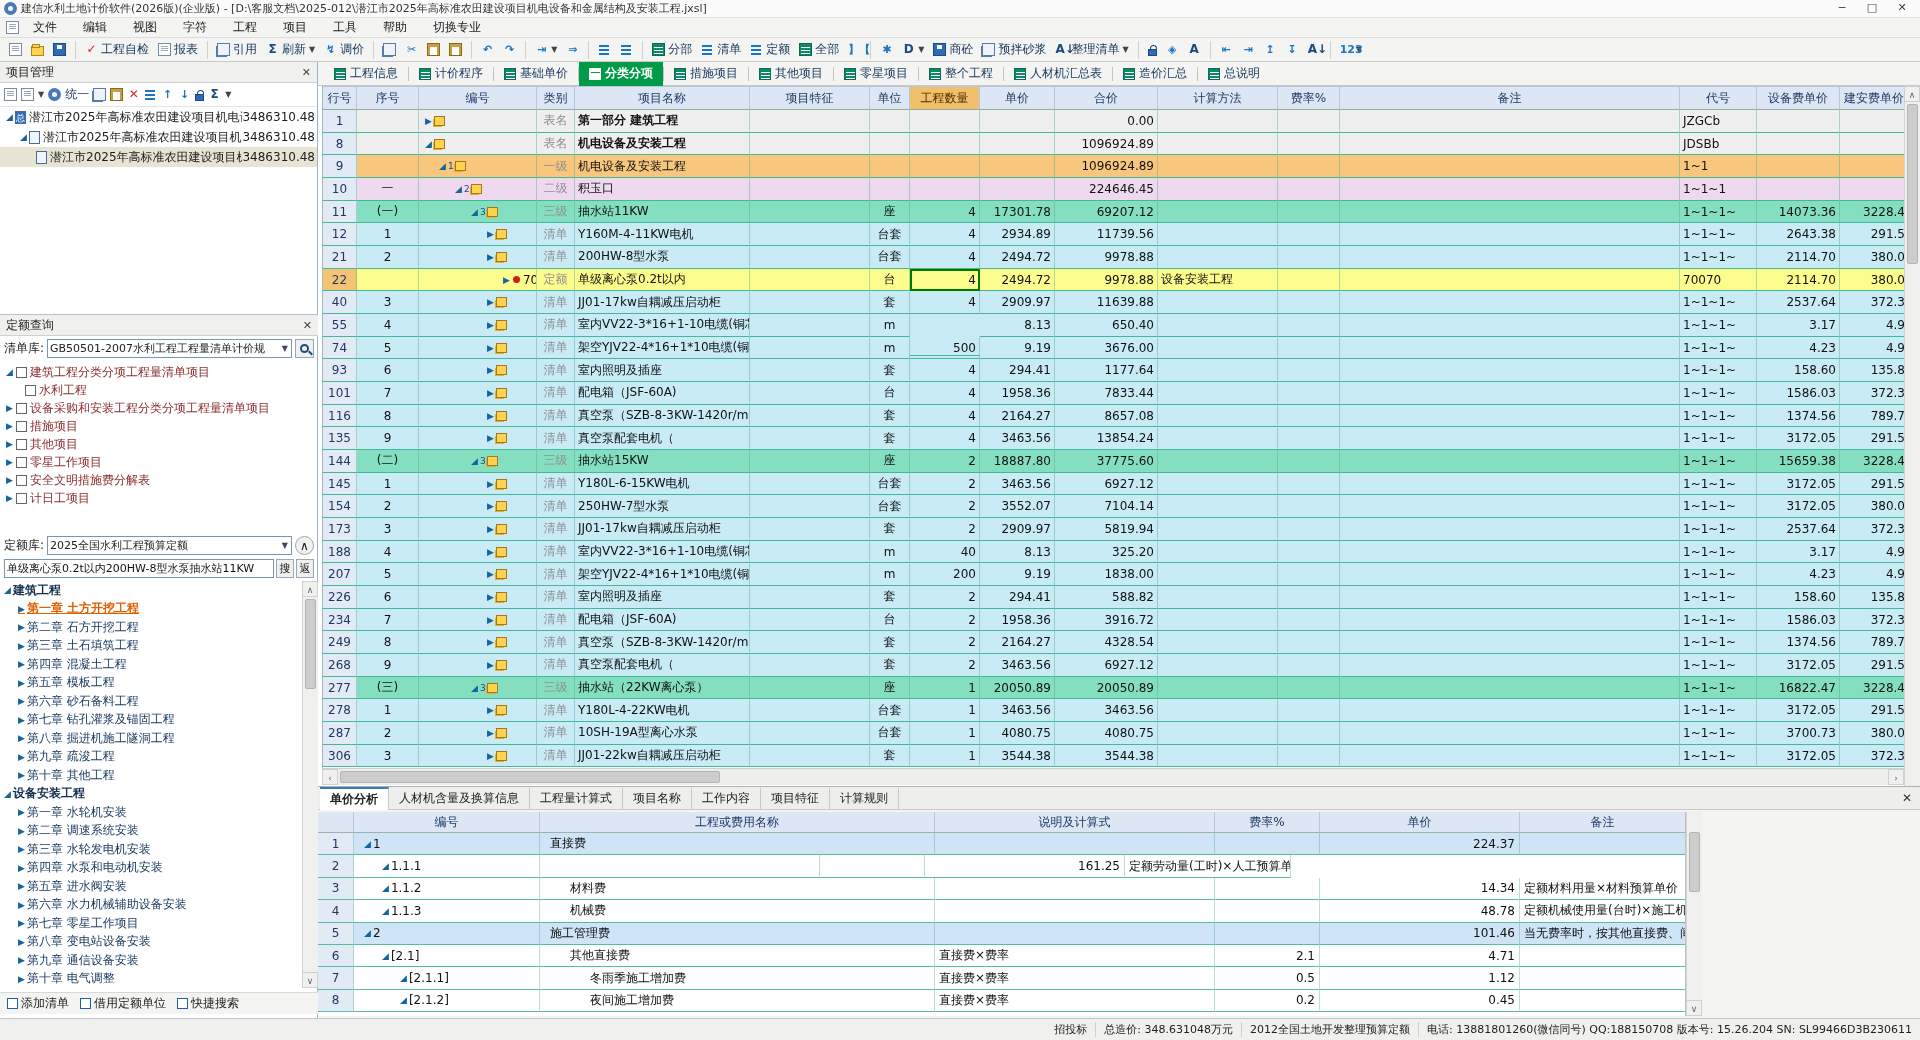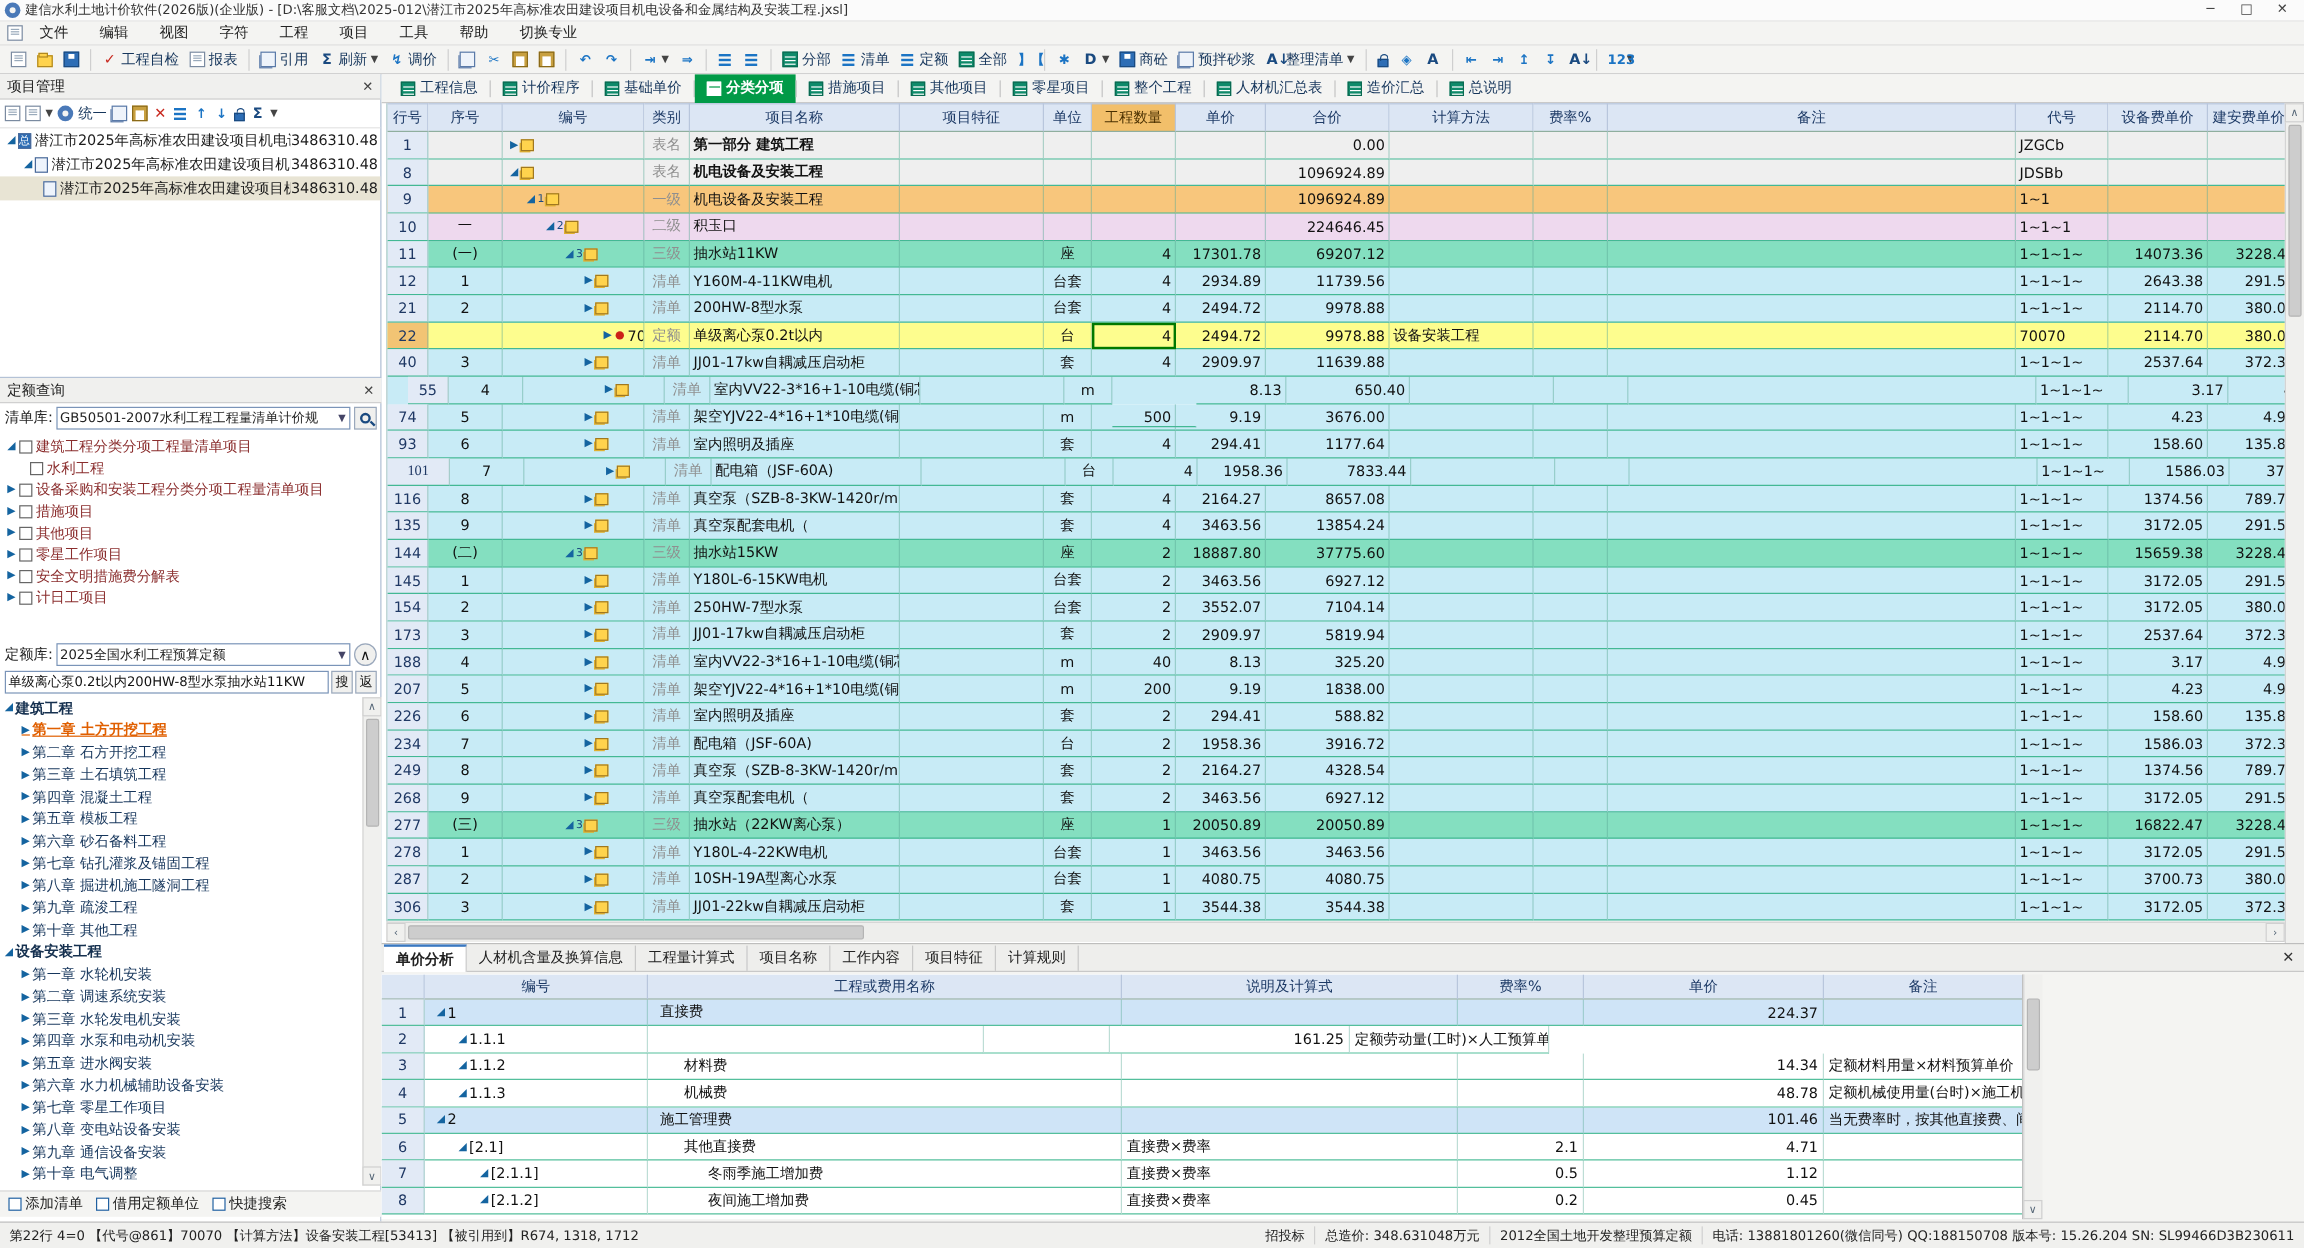--- a/index.html
+++ b/index.html
@@ -794,21 +794,21 @@
           <div class="gc num" style="width: 75px;">2909.97</div>
           <div class="gc num" style="width: 103px;">11639.88</div>
           <div class="gc " style="width: 120px;"></div>
           <div class="gc num" style="width: 62px;"></div>
           <div class="gc " style="width: 340px;"></div>
           <div class="gc " style="width: 77px;">1~1~1~</div>
           <div class="gc num" style="width: 83px;">2537.64</div>
           <div class="gc num" style="width: 69px;">372.3</div>
         </div>
         <div class="grow r-qd">
-          <div class="gc rn" style="width: 34px; margin-left: 17px;">55</div>
+          <div class="gc rn" style="width: 34px;">55</div>
           <div class="gc ctr" style="width: 62px;">4</div>
           <div class="gc code" style="width: 118px; padding-left: 68px;">
             <span class="exp">▶</span>
             <span class="ic-pages" style="display: inline-block;"></span>
           </div>
           <div class="gc ctr cat" style="width: 38px;">清单</div>
           <div class="gc name" style="width: 175px;">室内VV22-3*16+1-10电缆(铜芯线)</div>
           <div class="gc " style="width: 120px;"></div>
           <div class="gc ctr" style="width: 40px;">m</div>
           <div class="gc num qty" style="width: 70px; margin-top: 41px;">80</div>
@@ -857,21 +857,21 @@
           <div class="gc num" style="width: 75px;">294.41</div>
           <div class="gc num" style="width: 103px;">1177.64</div>
           <div class="gc " style="width: 120px;"></div>
           <div class="gc num" style="width: 62px;"></div>
           <div class="gc " style="width: 340px;"></div>
           <div class="gc " style="width: 77px;">1~1~1~</div>
           <div class="gc num" style="width: 83px;">158.60</div>
           <div class="gc num" style="width: 69px;">135.8</div>
         </div>
         <div class="grow r-qd">
-          <div class="gc rn" style="width: 52px; font-family: Liberation Serif, serif;">101</div>
+          <div class="gc rn" style="width: 34px;">101</div>
           <div class="gc ctr" style="width: 62px;">7</div>
           <div class="gc code" style="width: 118px; padding-left: 68px;">
             <span class="exp">▶</span>
             <span class="ic-pages" style="display: inline-block;"></span>
           </div>
           <div class="gc ctr cat" style="width: 38px;">清单</div>
           <div class="gc name" style="width: 175px;">配电箱（JSF-60A)</div>
           <div class="gc " style="width: 120px;"></div>
           <div class="gc ctr" style="width: 40px;">台</div>
           <div class="gc num qty" style="width: 70px;">4</div>
@@ -1357,19 +1357,18 @@
       </div>
   </div>
   <div class="vscroll" style="position:absolute; left:1368px; top:25px; bottom:2px; width:16px;">
     <span class="thumb" style="top:20px; right:2px; width:11px; height:60px;"></span>
     <span class="arr" style="bottom:0; right:0;">∨</span>
   </div>
 
 </div>
 
 <div class="abs" id="statusbar">
-  <span class="left">第22行 4=0 【代号@861】70070 【计算方法】设备安装工程[53413] 【被引用到】R674, 1318, 1712</span>
   <span class="spacer"></span>
   <span class="seg">招投标</span>
   <span class="seg">总造价: 348.631048万元</span>
   <span class="seg">2012全国土地开发整理预算定额</span>
   <span class="seg" style="border-right:none">电话: 13881801260(微信同号) QQ:188150708 版本号: 15.26.204 SN: SL99466D3B230611</span>
 </div>
 
 </body></html>

